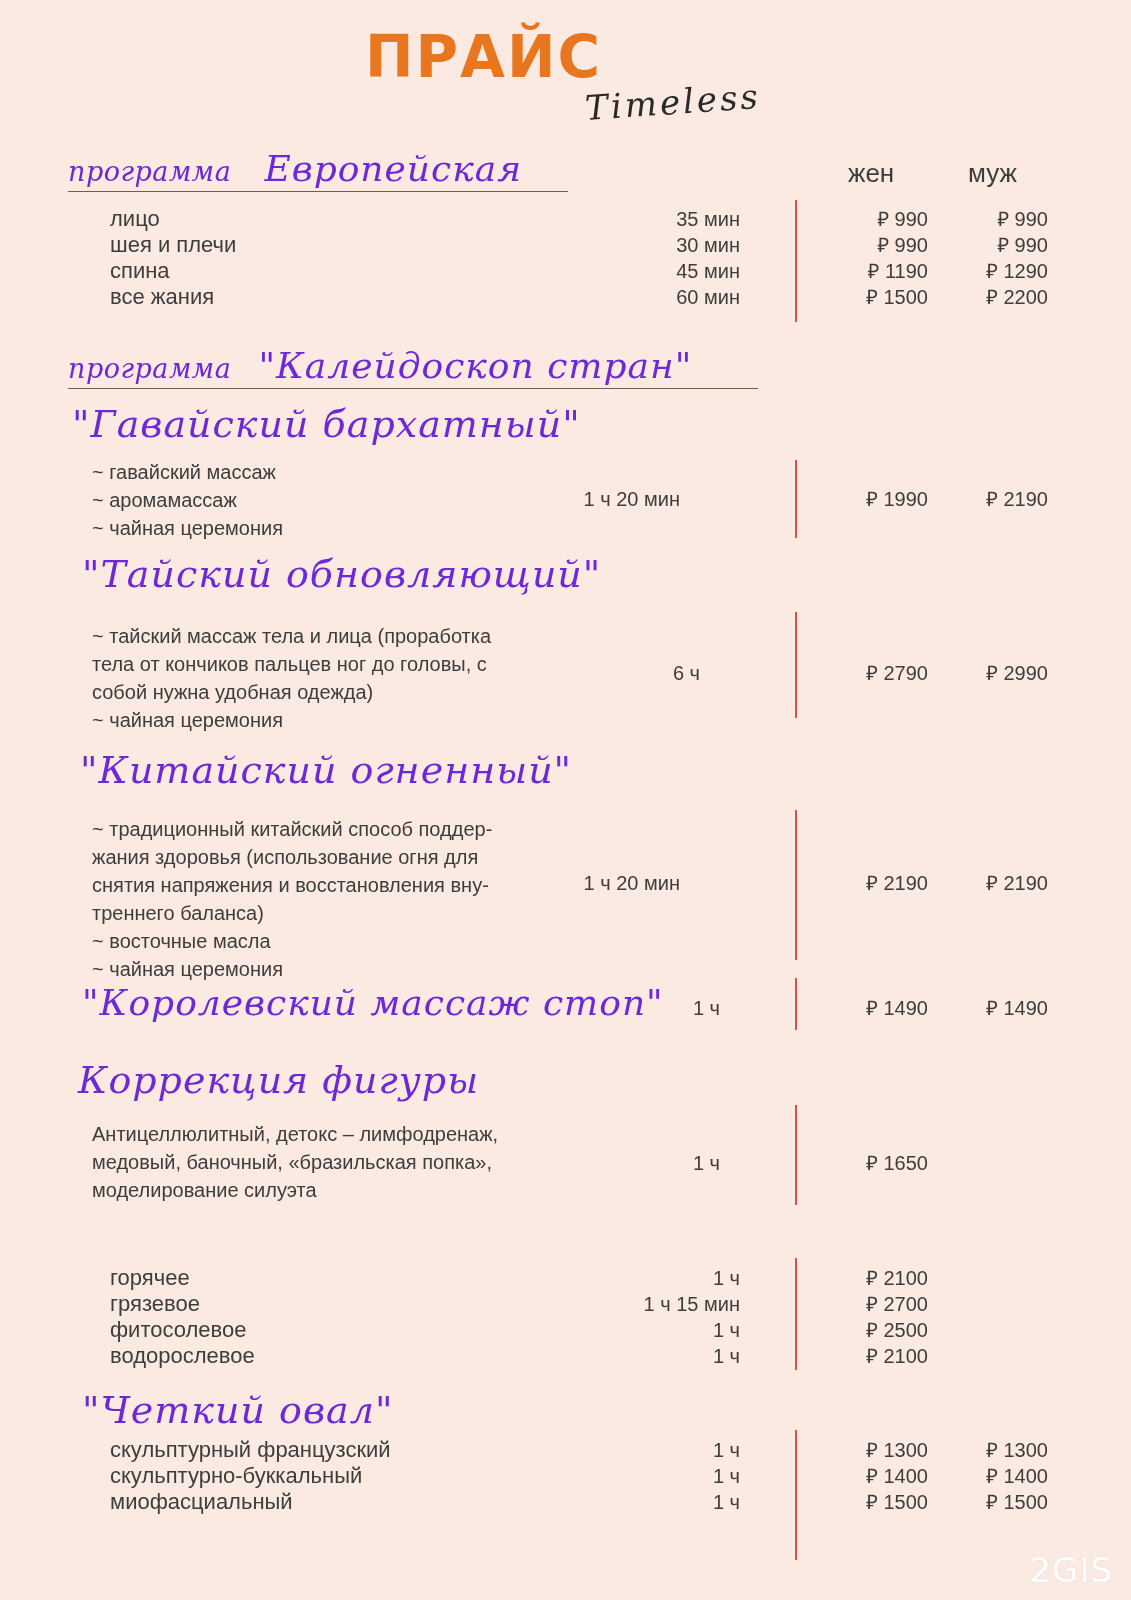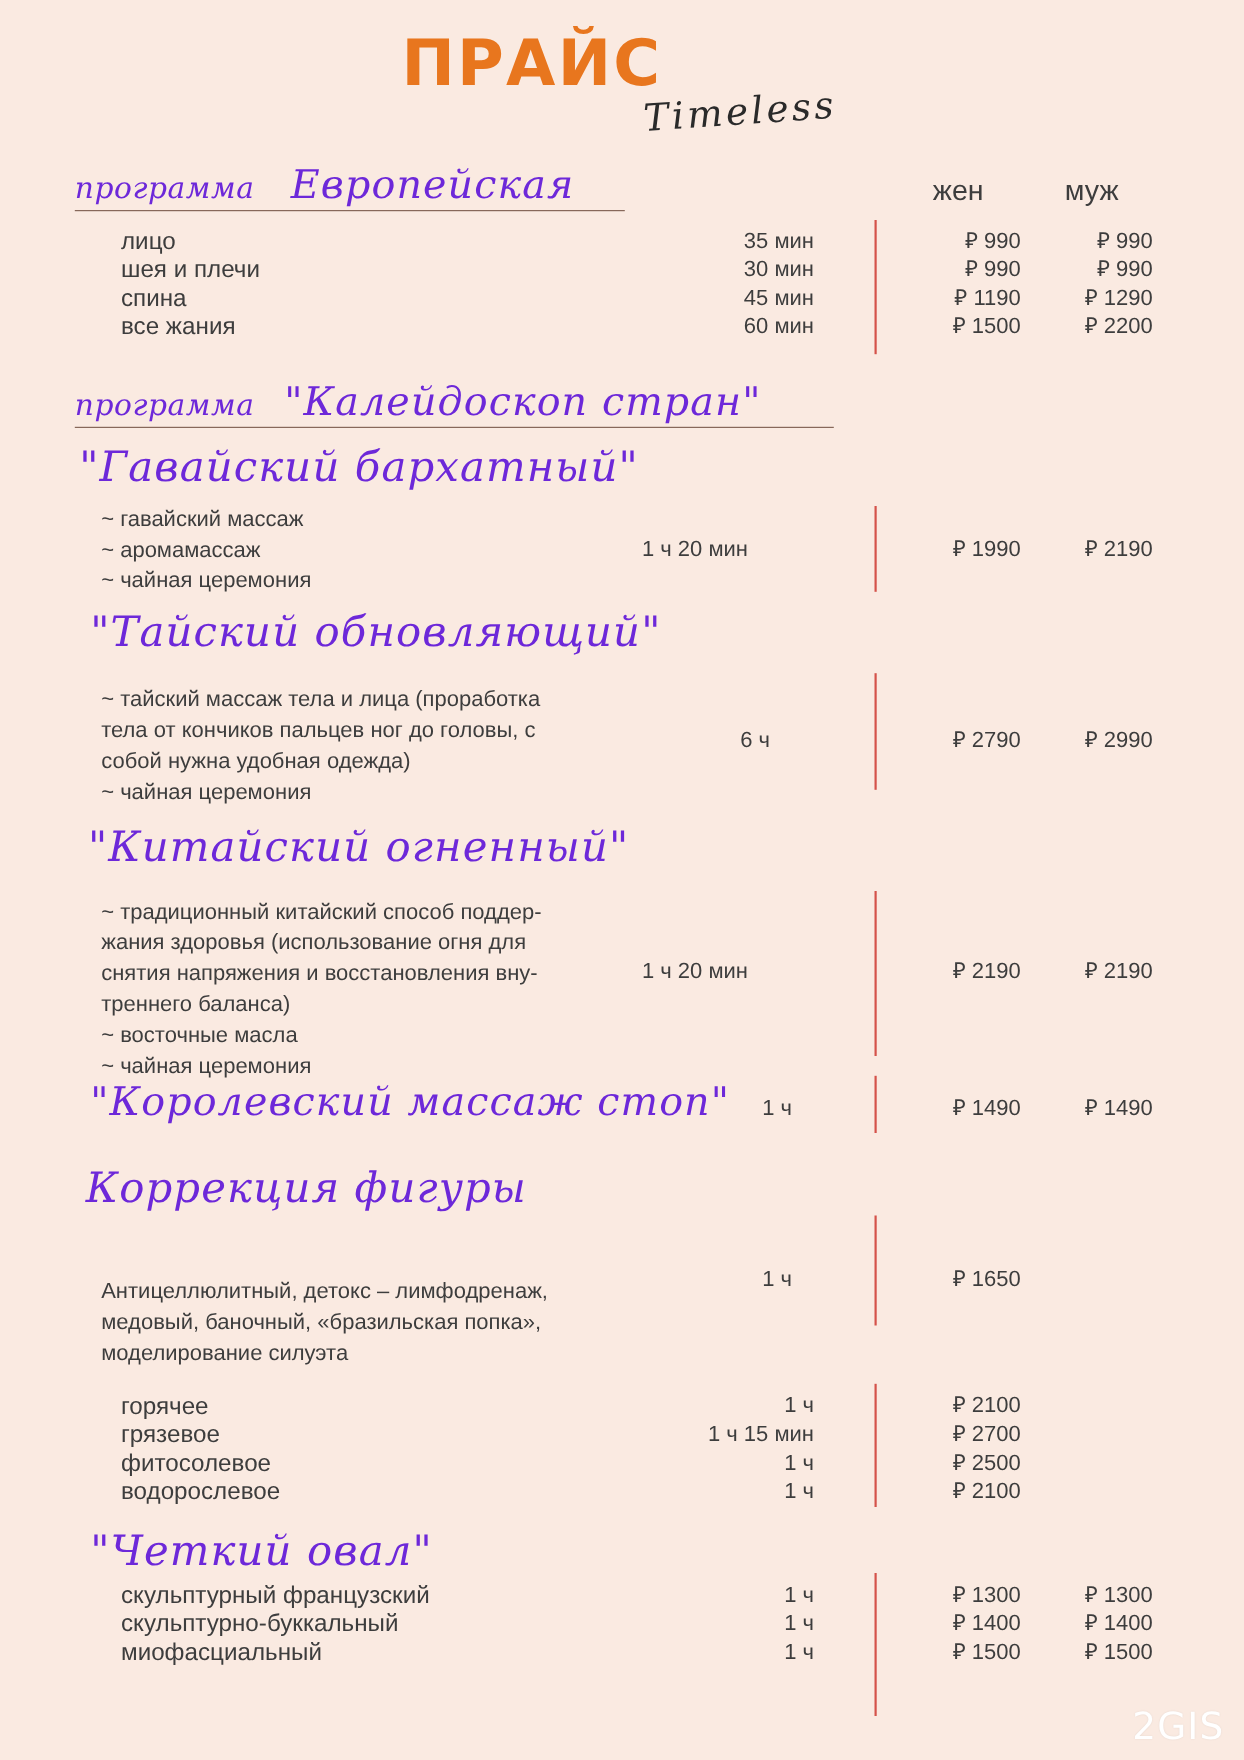--- a/index.html
+++ b/index.html
@@ -246,21 +246,21 @@
   <span class="pm" style="top:870px;">₽ 2190</span>
   <div class="vline" style="top:810px; height:150px;"></div>
 
   <div class="section-head sh-big" style="position:absolute; left:82px; top:982px; font-size:36px;">"Королевский массаж стоп"</div>
   <span class="dur" style="top:995px; left:580px;">1 ч</span>
   <span class="pw" style="top:995px;">₽ 1490</span>
   <span class="pm" style="top:995px;">₽ 1490</span>
   <div class="vline" style="top:978px; height:52px;"></div>
 
   <div class="section-head sh-big" style="position:absolute; left:78px; top:1058px; font-size:38px;">Коррекция фигуры</div>
-  <div class="multiline" style="top:1120px;margin-top:40px;">
+  <div class="multiline" style="top:1120px;">
     <div>Антицеллюлитный, детокс – лимфодренаж,</div>
     <div>медовый, баночный, «бразильская попка»,</div>
     <div>моделирование силуэта</div>
   </div>
   <span class="dur" style="top:1150px; left:580px;">1 ч</span>
   <span class="pw" style="top:1150px;">₽ 1650</span>
   <div class="vline" style="top:1105px; height:100px;"></div>
 
   <div style="position:absolute; left:0; top:1265px;">
     <div class="row">

